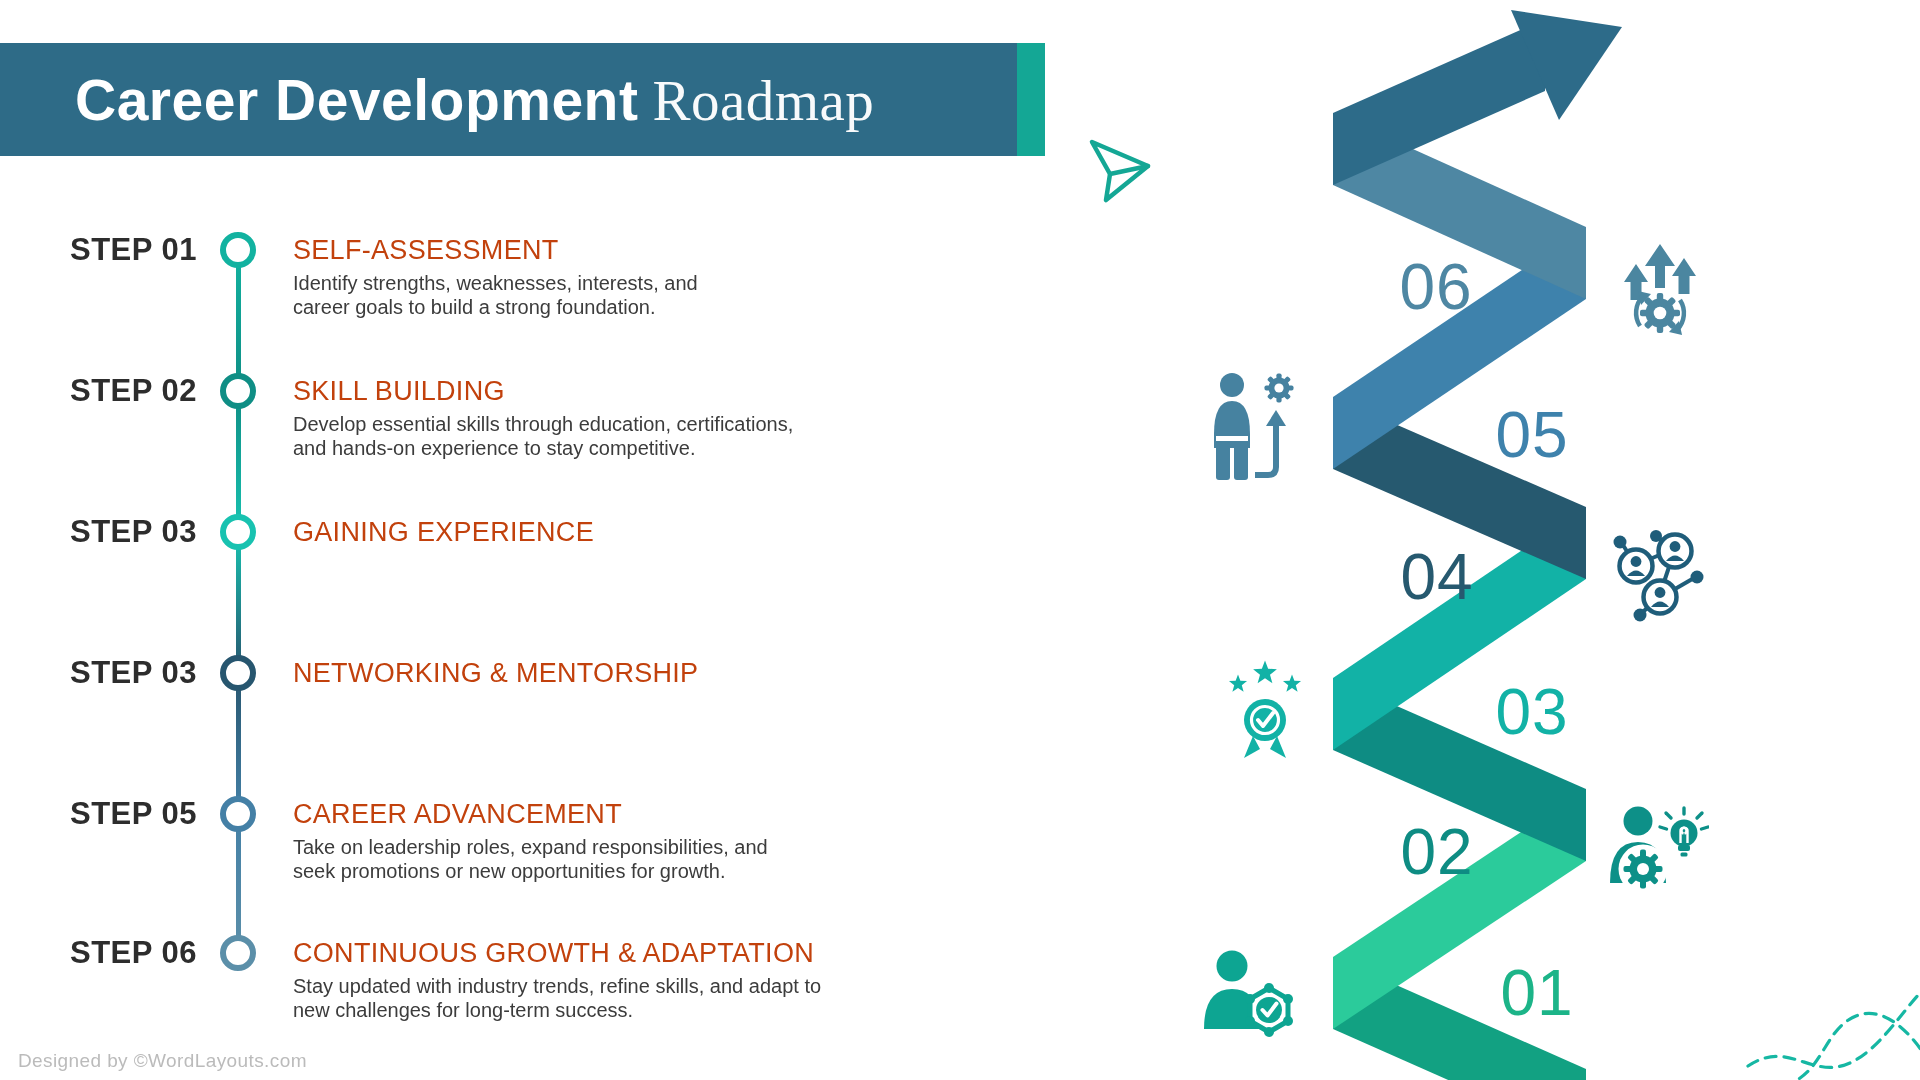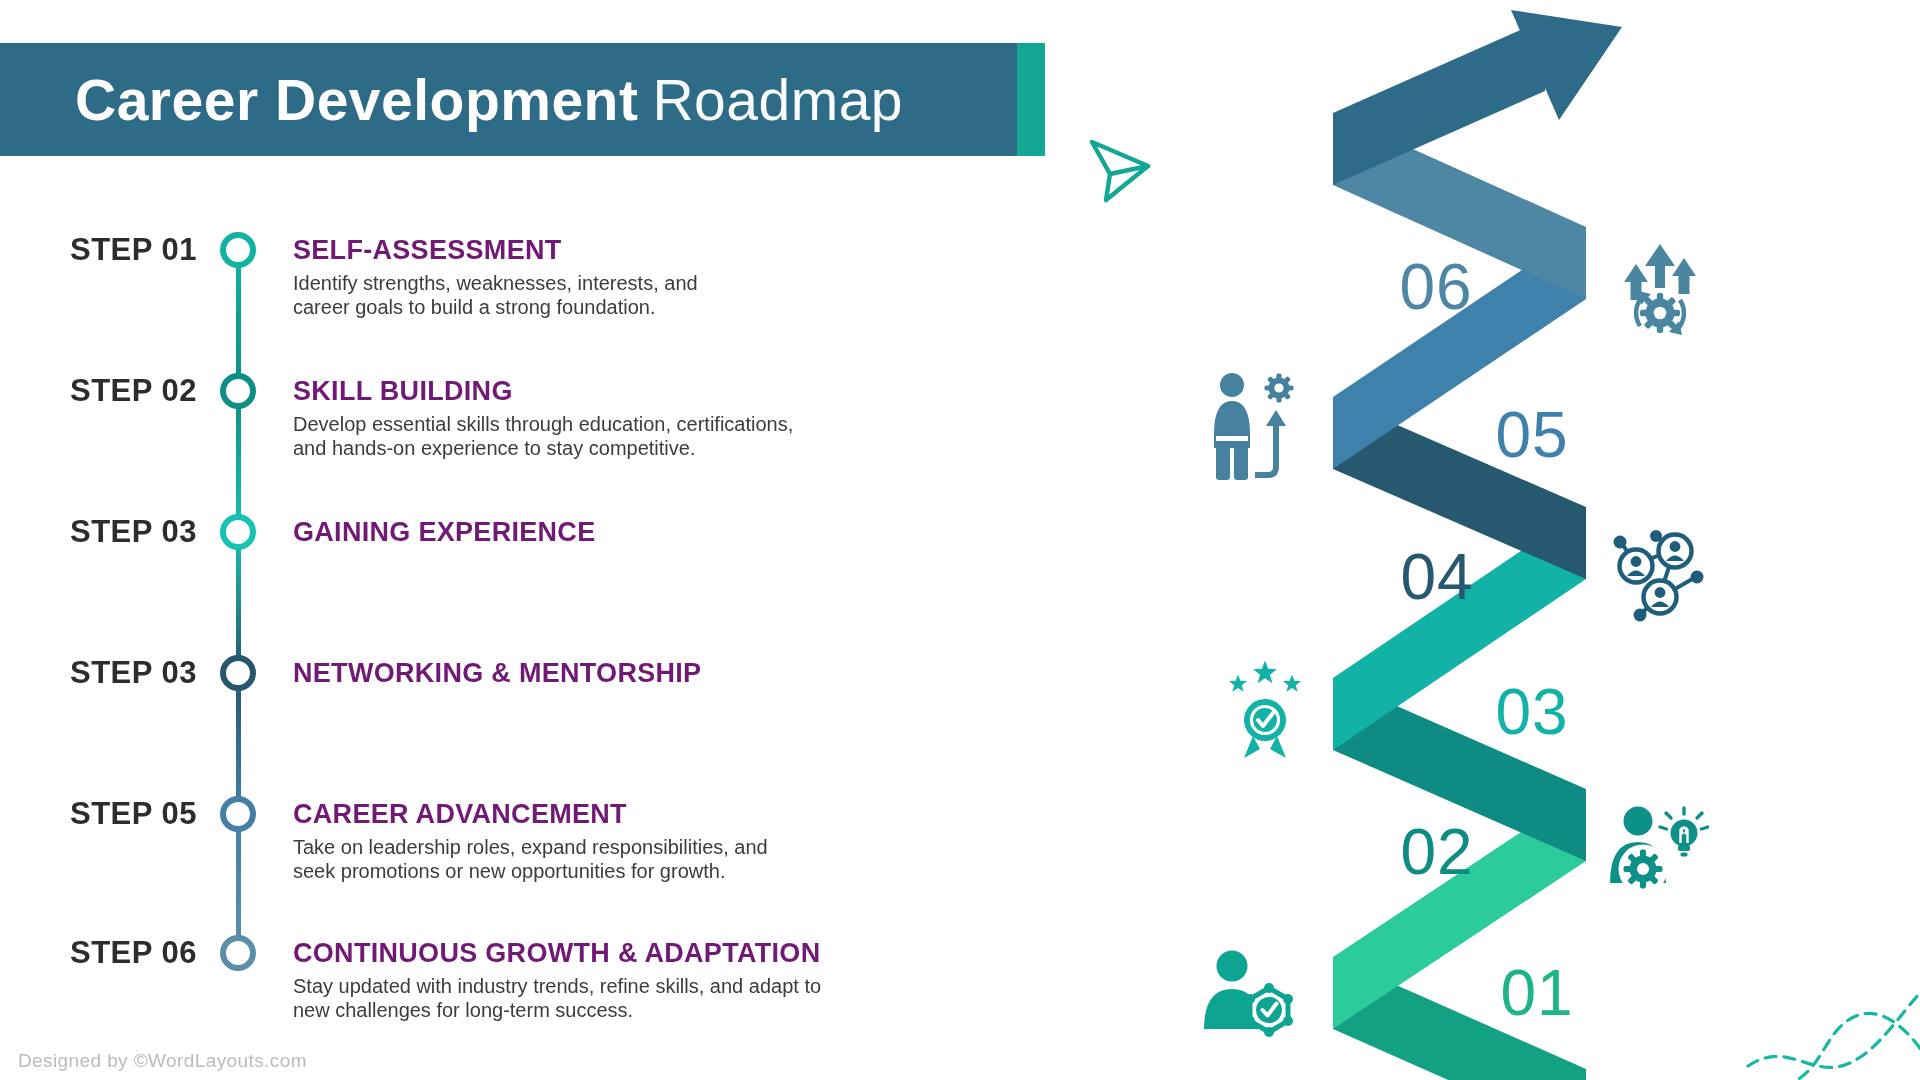--- a/index.html
+++ b/index.html
@@ -3,32 +3,32 @@
 <meta charset="utf-8">
 <style>
   html,body{margin:0;padding:0;background:#fff;}
   .stage{position:relative;width:1920px;height:1080px;overflow:hidden;background:#ffffff;
          font-family:"Liberation Sans","DejaVu Sans",sans-serif;}
   
   .banner{position:absolute;left:0;top:43px;width:1017px;height:113px;display:flex;align-items:center;}
   .banner-accent{position:absolute;left:1017px;top:43px;width:28px;height:113px;}
   .banner-title{padding-left:75px;font-size:57px;color:#ffffff;letter-spacing:.5px;white-space:nowrap;}
   .banner-title .bold{font-weight:800;}
-  .banner-title .light{font-weight:400;opacity:.97;margin-left:14px;}
+  .banner-title .light{font-weight:400;opacity:.97;margin-left:14px;font-family:Liberation Serif, serif;}
   
   .connector{position:absolute;left:236px;top:252px;width:5px;height:701px;
              background:linear-gradient(#12B2A0,#0F8E85 20%,#18C2B0 40%,#27566F 60%,#4480A6 80%,#5B8FA9);}
   .step{position:absolute;left:0;width:980px;height:72px;}
   .step-label{position:absolute;left:70px;top:50%;transform:translateY(-50%);
               font-size:31px;font-weight:800;color:#2D2D2D;letter-spacing:.5px;white-space:nowrap;}
   .step-circle{position:absolute;left:220px;top:50%;transform:translateY(-50%);
                width:36px;height:36px;box-sizing:border-box;border:6px solid #0F9A8E;
                border-radius:50%;background:#fff;}
   .step-title{position:absolute;left:293px;top:36px;transform:translateY(-50%);
-              font-size:27px;font-weight:700;color:#701a75;letter-spacing:.3px;white-space:nowrap;}
+              font-size:27px;font-weight:400;color:#c2410c;letter-spacing:.3px;white-space:nowrap;}
   .step-desc{position:absolute;left:293px;top:57px;font-size:20px;font-weight:400;color:#3C3C3C;
              line-height:1.22;white-space:pre-line;width:640px;}
   
   .num{position:absolute;transform:translate(-50%,-50%);font-size:64px;font-weight:400;
        letter-spacing:1px;white-space:nowrap;}
   
   .ric{position:absolute;}
   .ric svg{display:block;}
   
   .footer{position:absolute;left:18px;top:1050px;font-size:19px;color:#BBBBBB;letter-spacing:.4px;}

